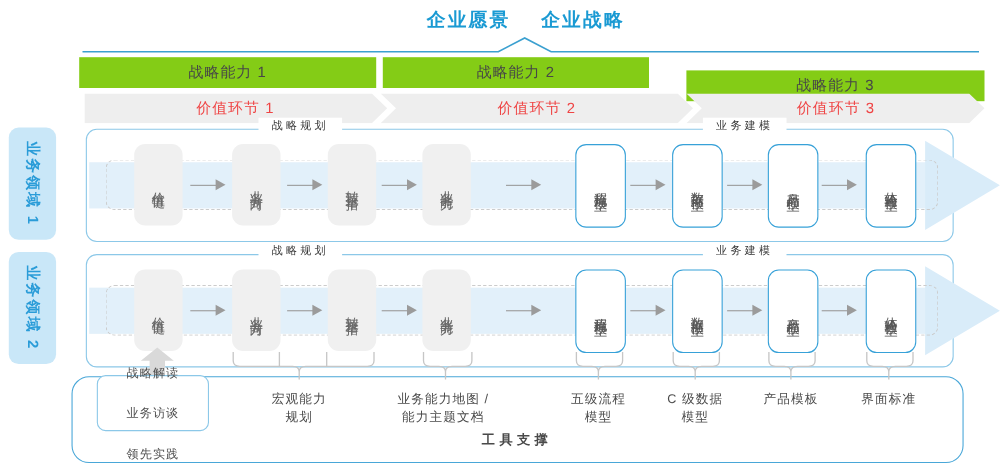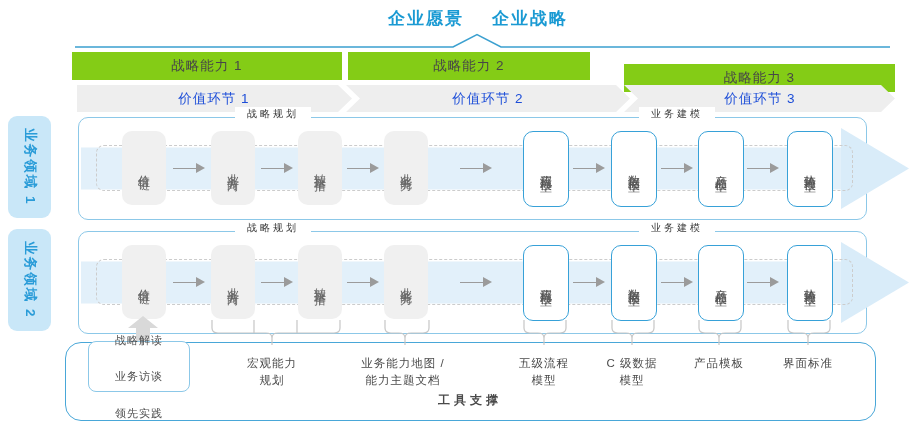--- a/index.html
+++ b/index.html
@@ -10,21 +10,21 @@
   .titles{position:absolute;top:7px;left:478px;transform:translateX(-50%);
           display:flex;gap:28px;white-space:nowrap;}
   .titles span{font-size:17px;font-weight:bold;color:#1a9ad3;letter-spacing:2px;}
   .peak{position:absolute;top:0;left:0;}
   
   .capbar{position:absolute;top:52px;height:28px;background:#84cc16;
           font-size:13.5px;color:#474747;text-align:center;line-height:28px;letter-spacing:1px;}
   
   .chev{position:absolute;top:85px;left:0;}
   .vlabel{position:absolute;top:85px;height:27px;line-height:27px;transform:translateX(-50%);
-          font-size:13.5px;color:#1d4ed8;white-space:nowrap;letter-spacing:1px;}
+          font-size:13.5px;color:#ef4444;white-space:nowrap;letter-spacing:1px;}
   
   .domain{position:absolute;left:8px;width:43px;background:#c9e7f8;border-radius:9px;
           display:flex;align-items:center;justify-content:center;}
   .domain span{transform:rotate(90deg);white-space:nowrap;font-size:13.5px;font-weight:bold;
           color:#2a9cd8;letter-spacing:2px;}
   
   .row{position:absolute;left:78px;width:787px;height:101px;background:#fff;
        border:1px solid #8cc8e8;border-radius:10px;}
   .rowband{position:absolute;left:2px;top:0;pointer-events:none;}
   .channel{position:absolute;left:17px;top:27px;width:755px;height:44px;

